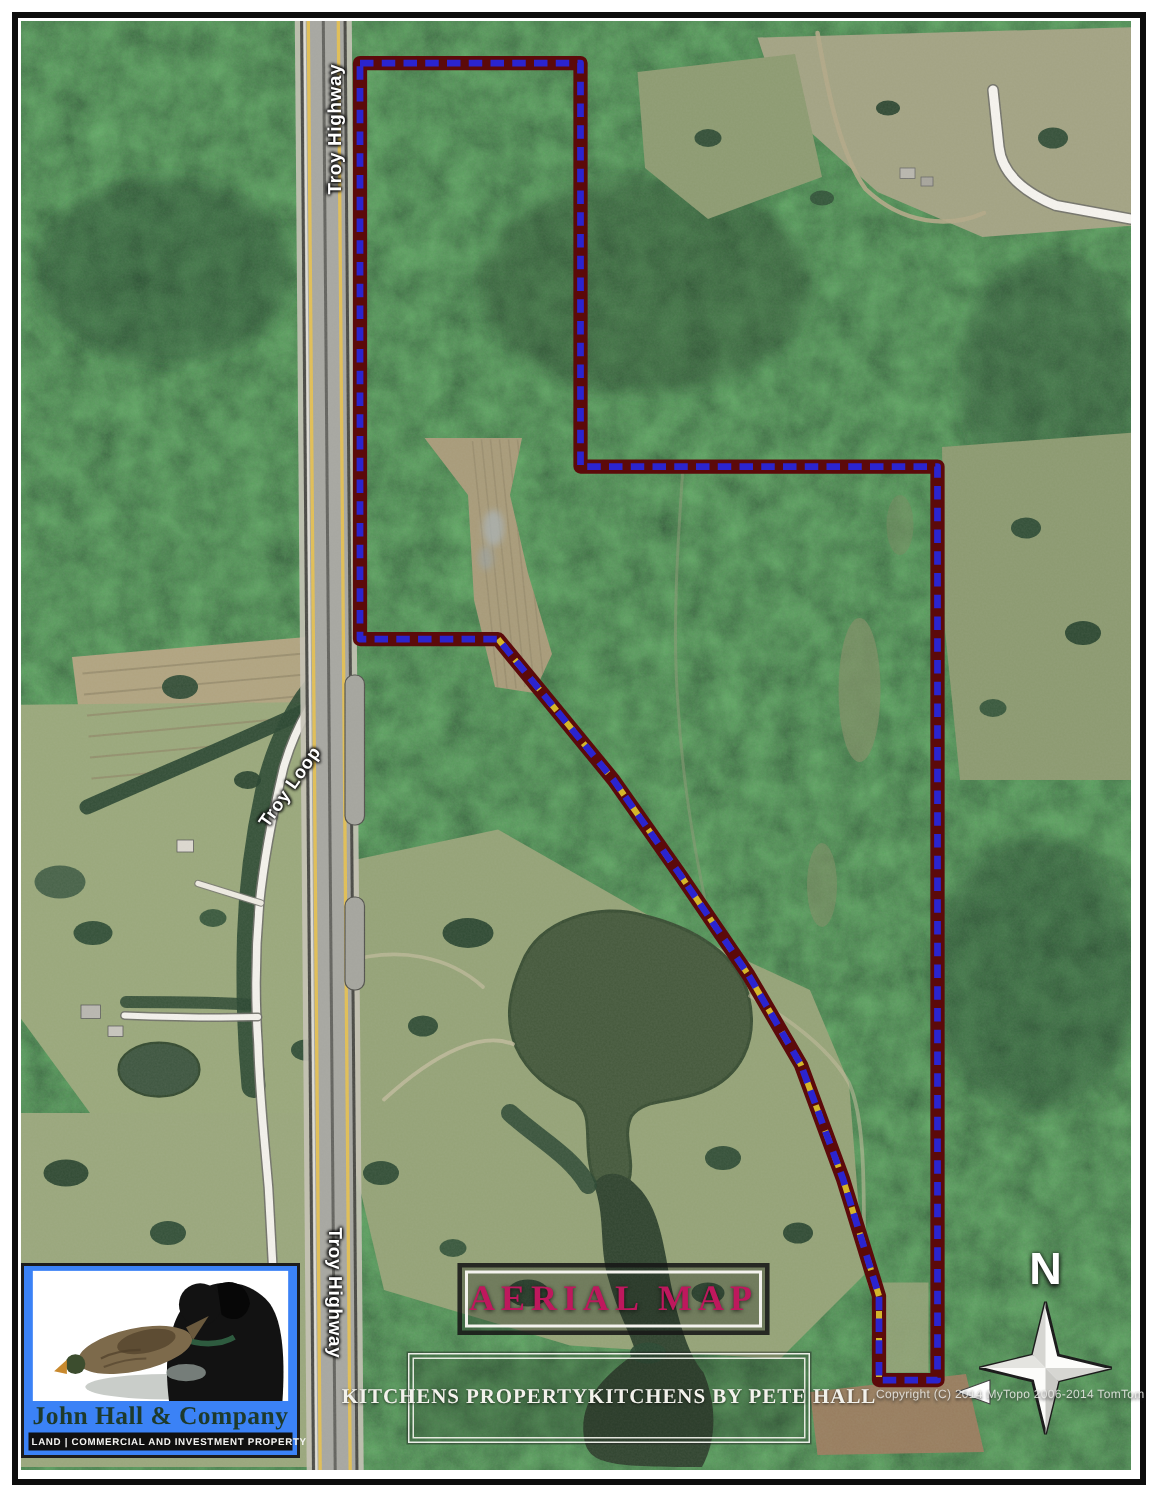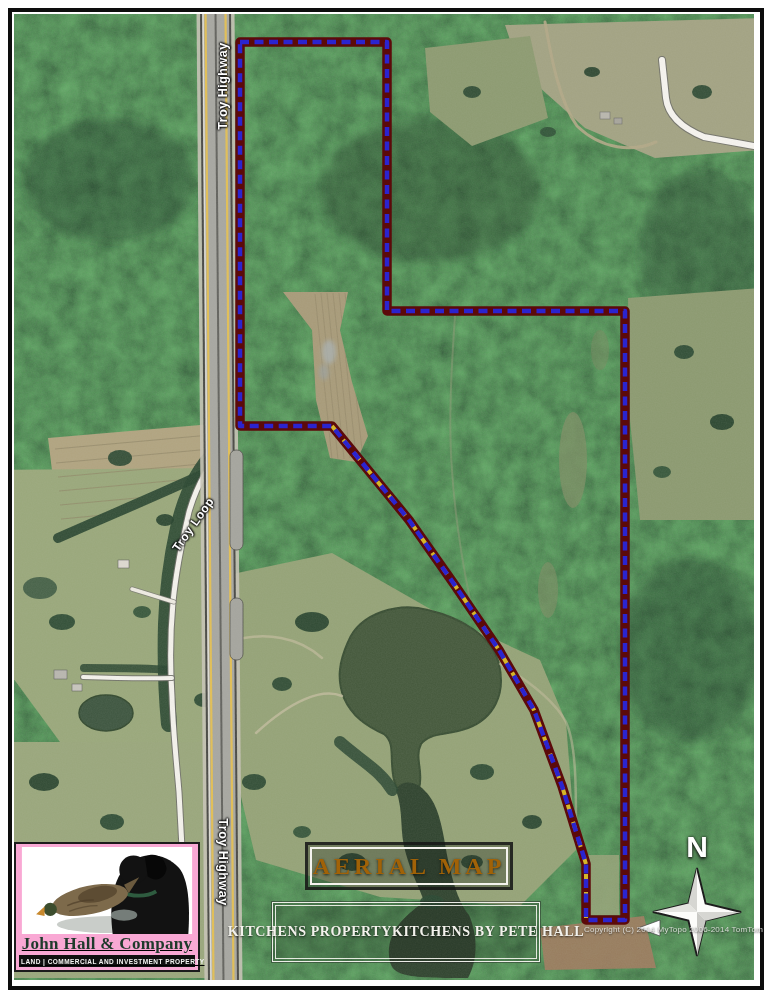--- a/index.html
+++ b/index.html
@@ -14,32 +14,32 @@
     font:bold 12.5px "Liberation Sans",sans-serif;letter-spacing:.5px;white-space:nowrap;
     text-shadow:-1px 0 2px rgba(15,15,15,.95),1px 0 2px rgba(15,15,15,.95),0 -1px 2px rgba(15,15,15,.95),0 1px 2px rgba(15,15,15,.95);}
   .lbl-hwy-top{left:169px;top:78px;width:110px;transform:rotate(-90deg);}
   .lbl-hwy-bot{left:167px;top:854px;width:110px;transform:rotate(90deg);}
   .lbl-loop{left:149px;top:517px;width:90px;transform:rotate(-55deg);font-size:12px;}
 
   .aerial-box{position:absolute;left:305px;top:842px;width:208px;height:48px;
     border:3px solid rgba(22,22,22,.82);background:rgba(28,33,28,.30);box-sizing:border-box;}
   .aerial-box .inner{position:absolute;left:2px;top:2px;right:2px;bottom:2px;border:2px solid #f4f3ee;
     display:flex;align-items:center;justify-content:center;}
-  .aerial-box .title{color:#a16207;font:bold 24px "Liberation Serif",serif;letter-spacing:4px;
+  .aerial-box .title{color:#be185d;font:bold 24px "Liberation Serif",serif;letter-spacing:4px;
     text-shadow:0 1px 3px rgba(0,0,0,.7);}
 
   .info-box{position:absolute;left:272px;top:902px;width:268px;height:60px;box-sizing:border-box;
     border:1px solid rgba(246,246,240,.95);outline:1px solid rgba(30,30,30,.45);background:rgba(22,30,22,.22);}
   .info-box .inner{position:absolute;left:2px;top:2px;right:2px;bottom:2px;border:1px solid rgba(246,246,240,.9);
     display:flex;flex-direction:row;align-items:center;justify-content:center;gap:0;}
   .info-box .line{color:#f3f2ec;font:bold 14px "Liberation Serif",serif;line-height:18px;letter-spacing:.6px;
     text-shadow:0 1px 2px rgba(0,0,0,.65);white-space:nowrap;}
 
-  .logo-box{position:absolute;left:14px;top:842px;width:186px;height:130px;background:#f9a8d4;
-    border:2px solid #1c1c1c;box-sizing:border-box;display:flex;flex-direction:column;z-index:20;text-decoration:underline;}
+  .logo-box{position:absolute;left:14px;top:842px;width:186px;height:130px;background:#3b82f6;
+    border:2px solid #1c1c1c;box-sizing:border-box;display:flex;flex-direction:column;z-index:20;}
   .logo-art{flex:1;min-height:0;margin:3px 3px 0 3px;overflow:hidden;}
   .logo-art svg{display:block;width:100%;height:100%;}
   .logo-company{color:#1e3a2b;font:bold 17px "Liberation Serif",serif;text-align:center;line-height:20px;
     letter-spacing:.3px;margin:0 3px;}
   .logo-tagline{background:#101010;color:#f4f4f2;font:bold 6.5px "Liberation Sans",sans-serif;
     letter-spacing:.45px;text-align:center;padding:2.5px 2px;margin:1px 3px 3px 3px;white-space:nowrap;}
 
   .compass{position:absolute;left:649px;top:832px;width:96px;text-align:center;}
   .compass .n{color:#fff;font:bold 30px "Liberation Sans",sans-serif;line-height:30px;
     text-shadow:0 0 3px rgba(20,20,20,.9),0 2px 3px rgba(20,20,20,.8);}

